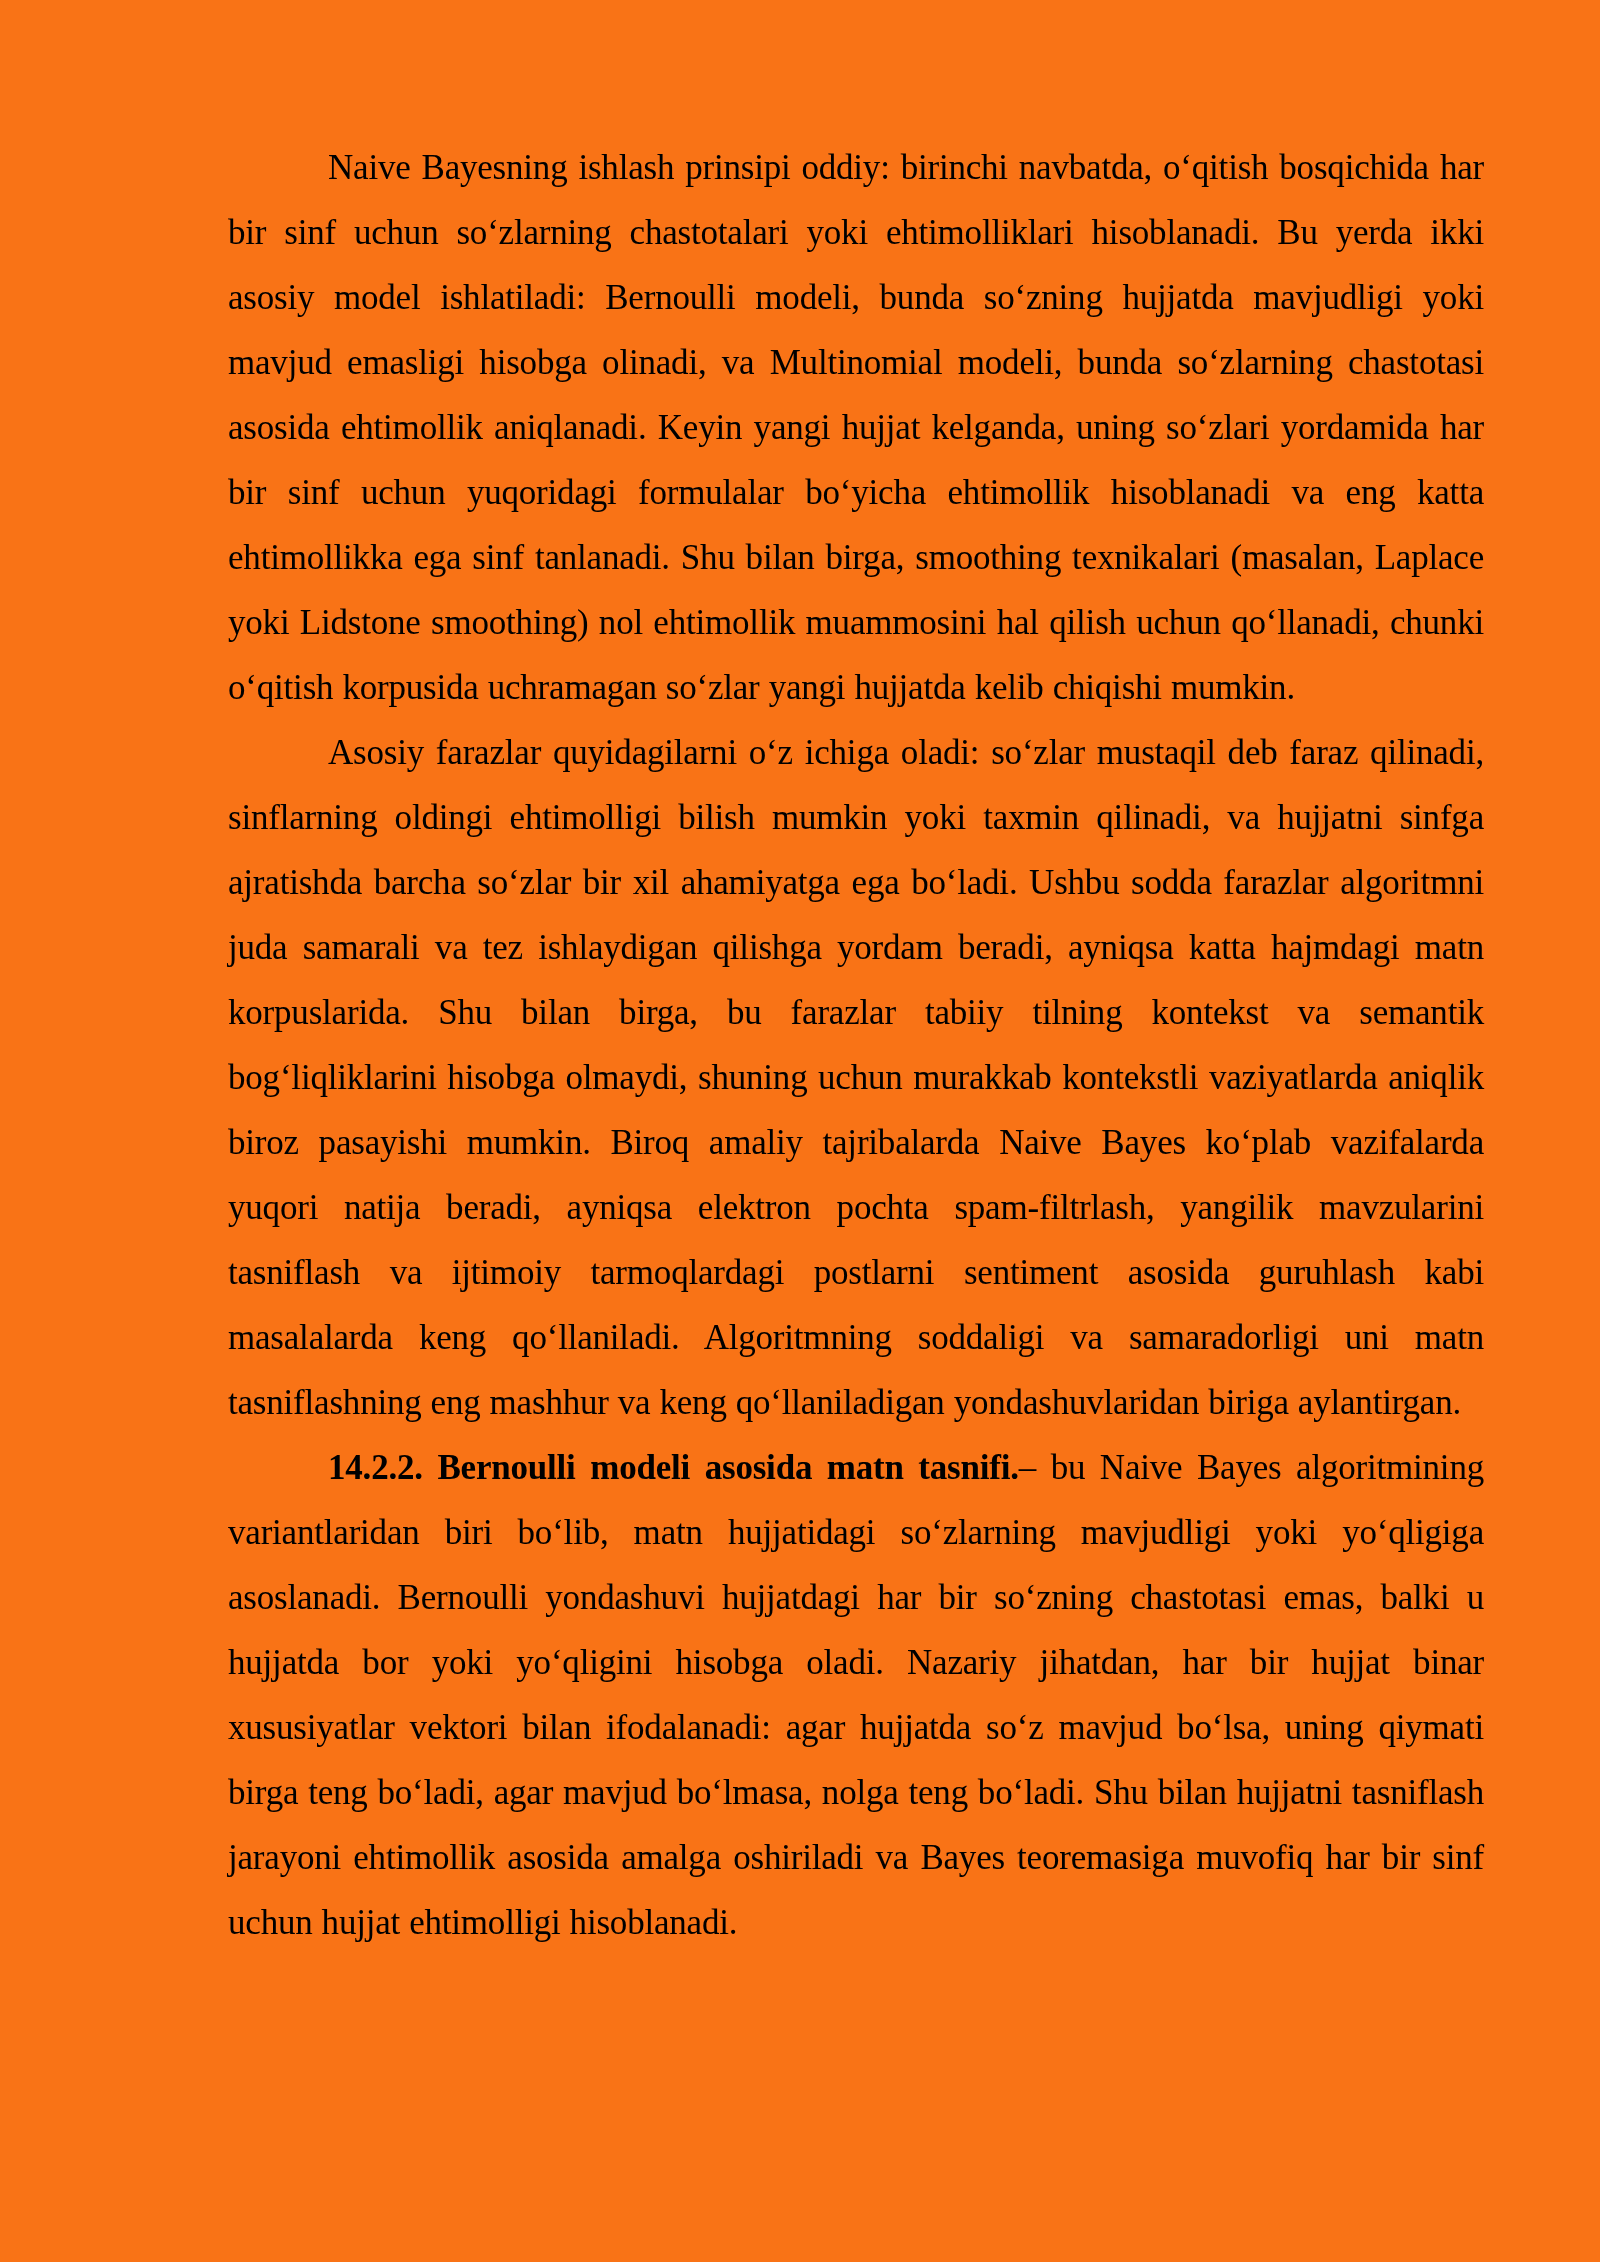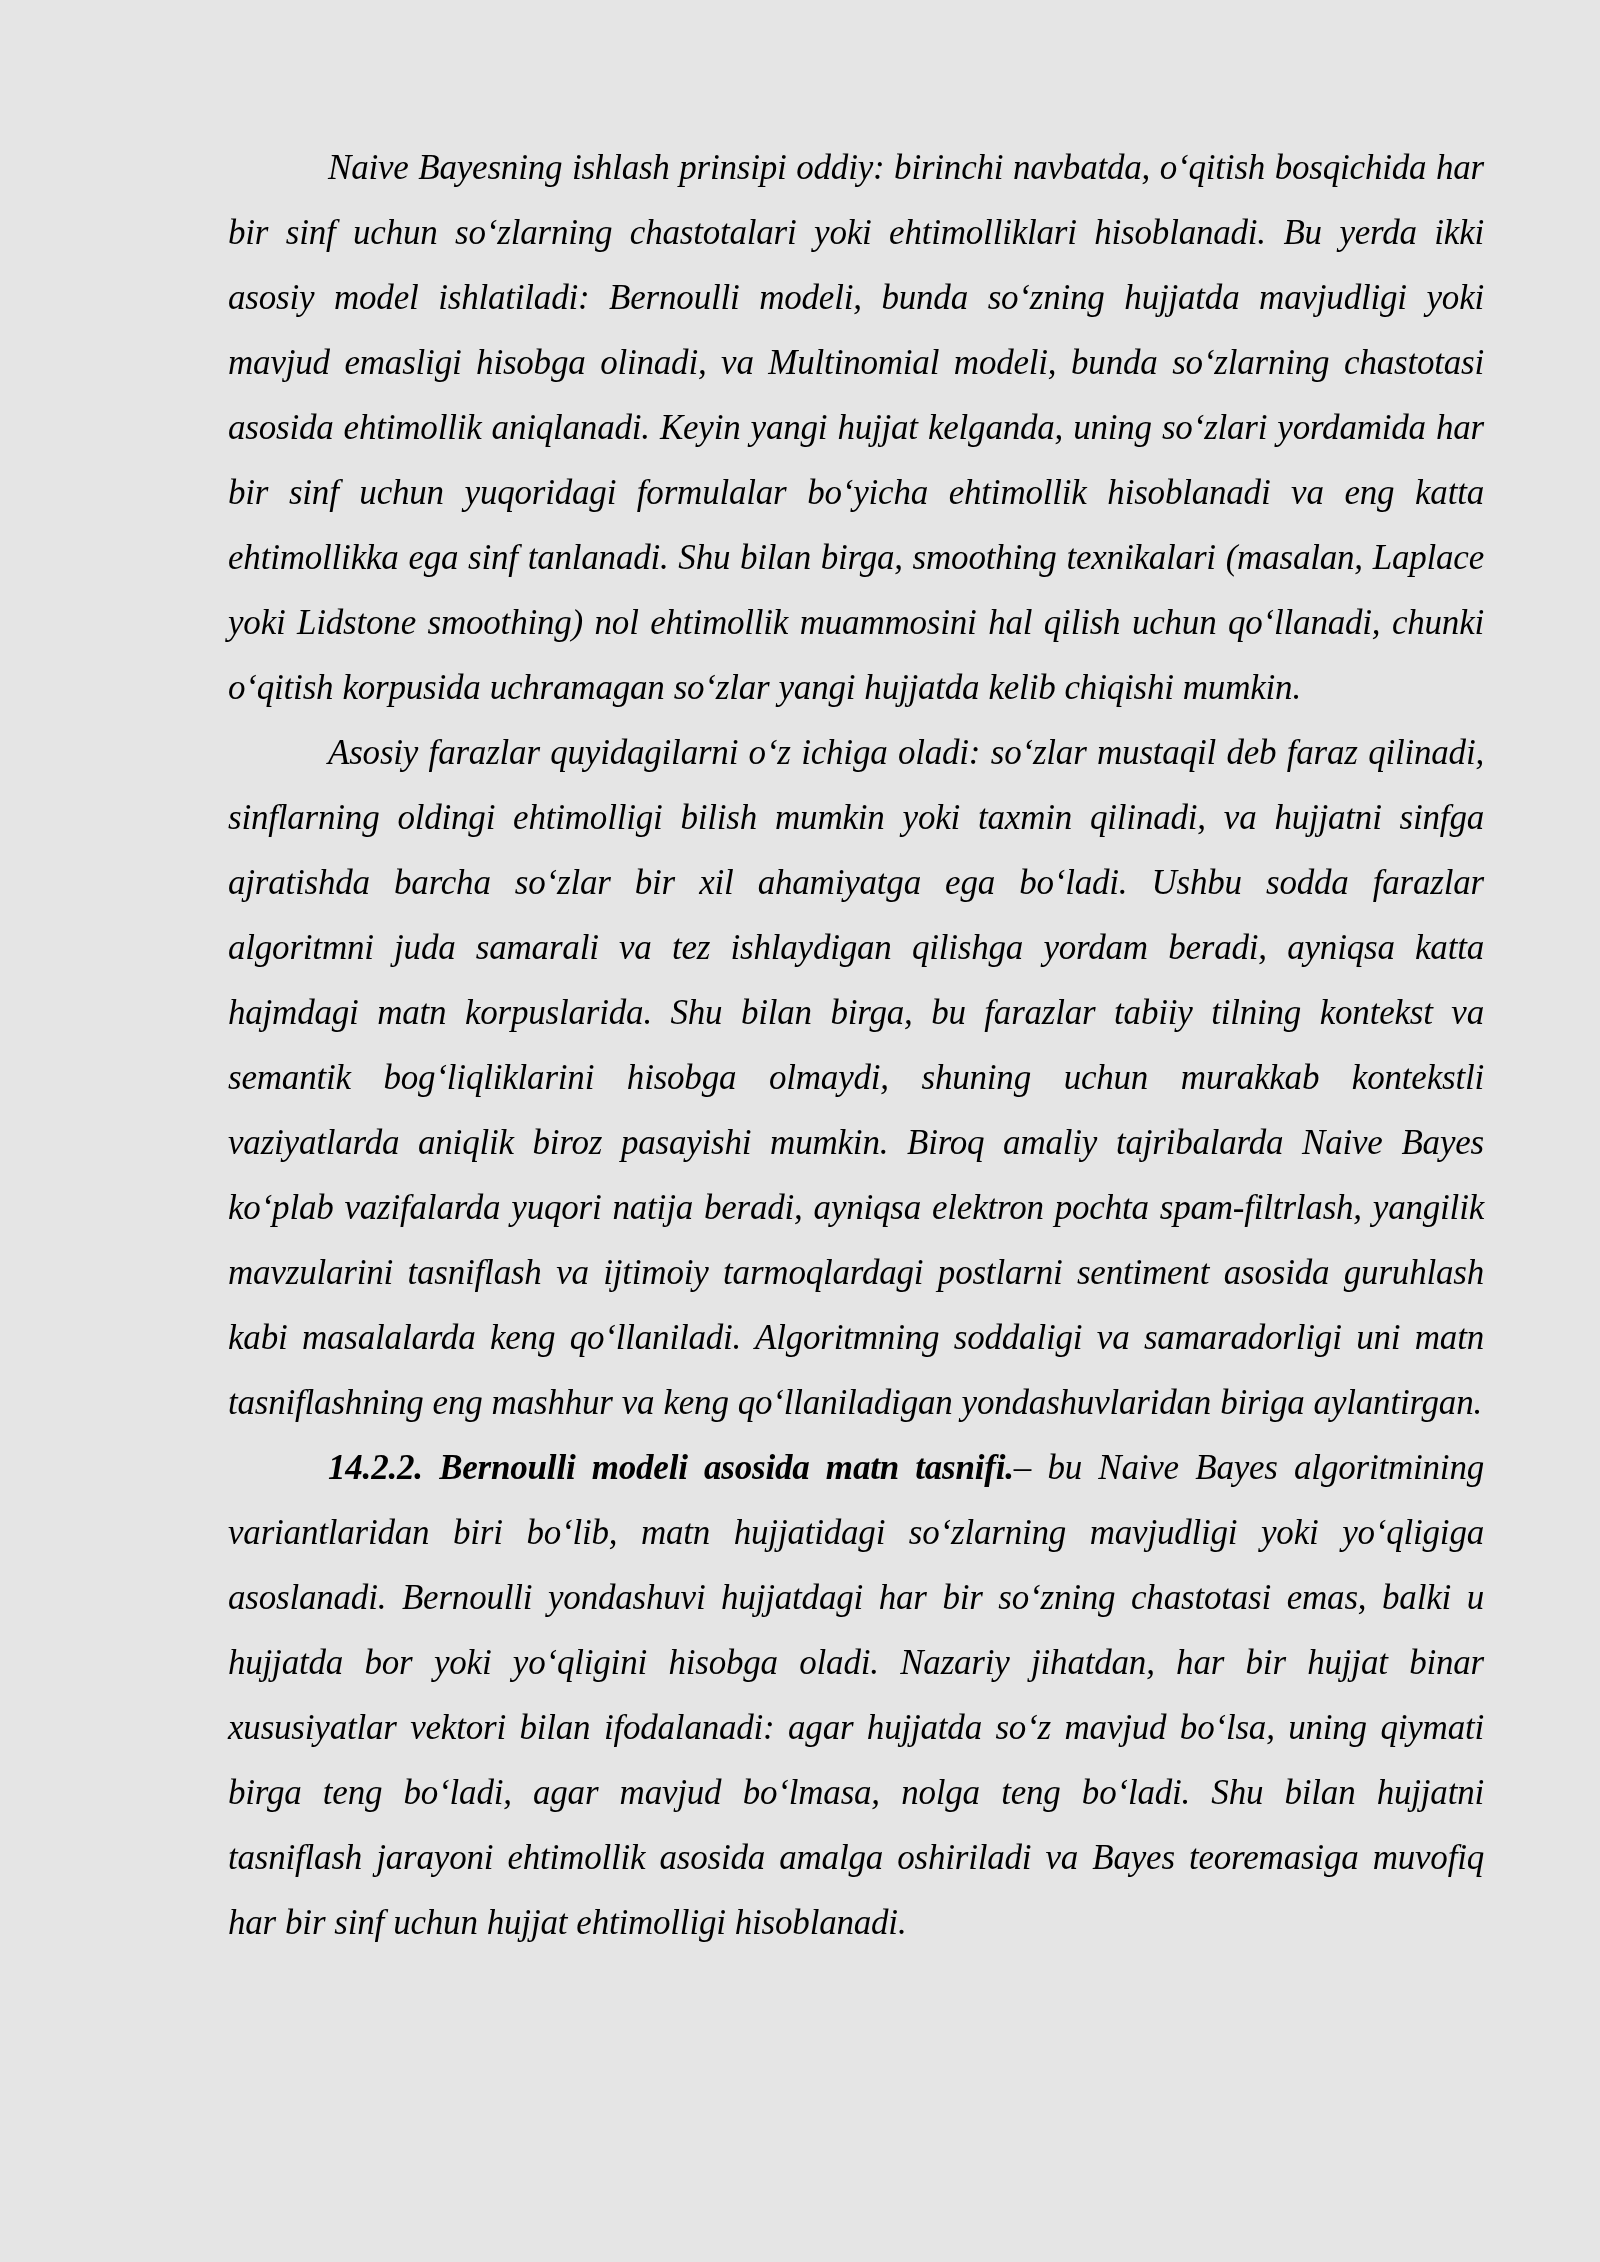--- a/index.html
+++ b/index.html
@@ -4,23 +4,22 @@
 <style>
   html, body {
     margin: 0;
     padding: 0;
     background: #ffffff;
   }
   .page {
     position: relative;
     width: 1600px;
     height: 2262px;
-    background: #e5e5e5;
+    background: #f97316;
     overflow: hidden;
-    font-style: italic;
   }
   .text-block {
     position: absolute;
     left: 228px;
     top: 135px;
     width: 1256px;
     font-family: "Liberation Serif", "DejaVu Serif", serif;
     font-size: 35px;
     line-height: 65px;
     color: #000000;

